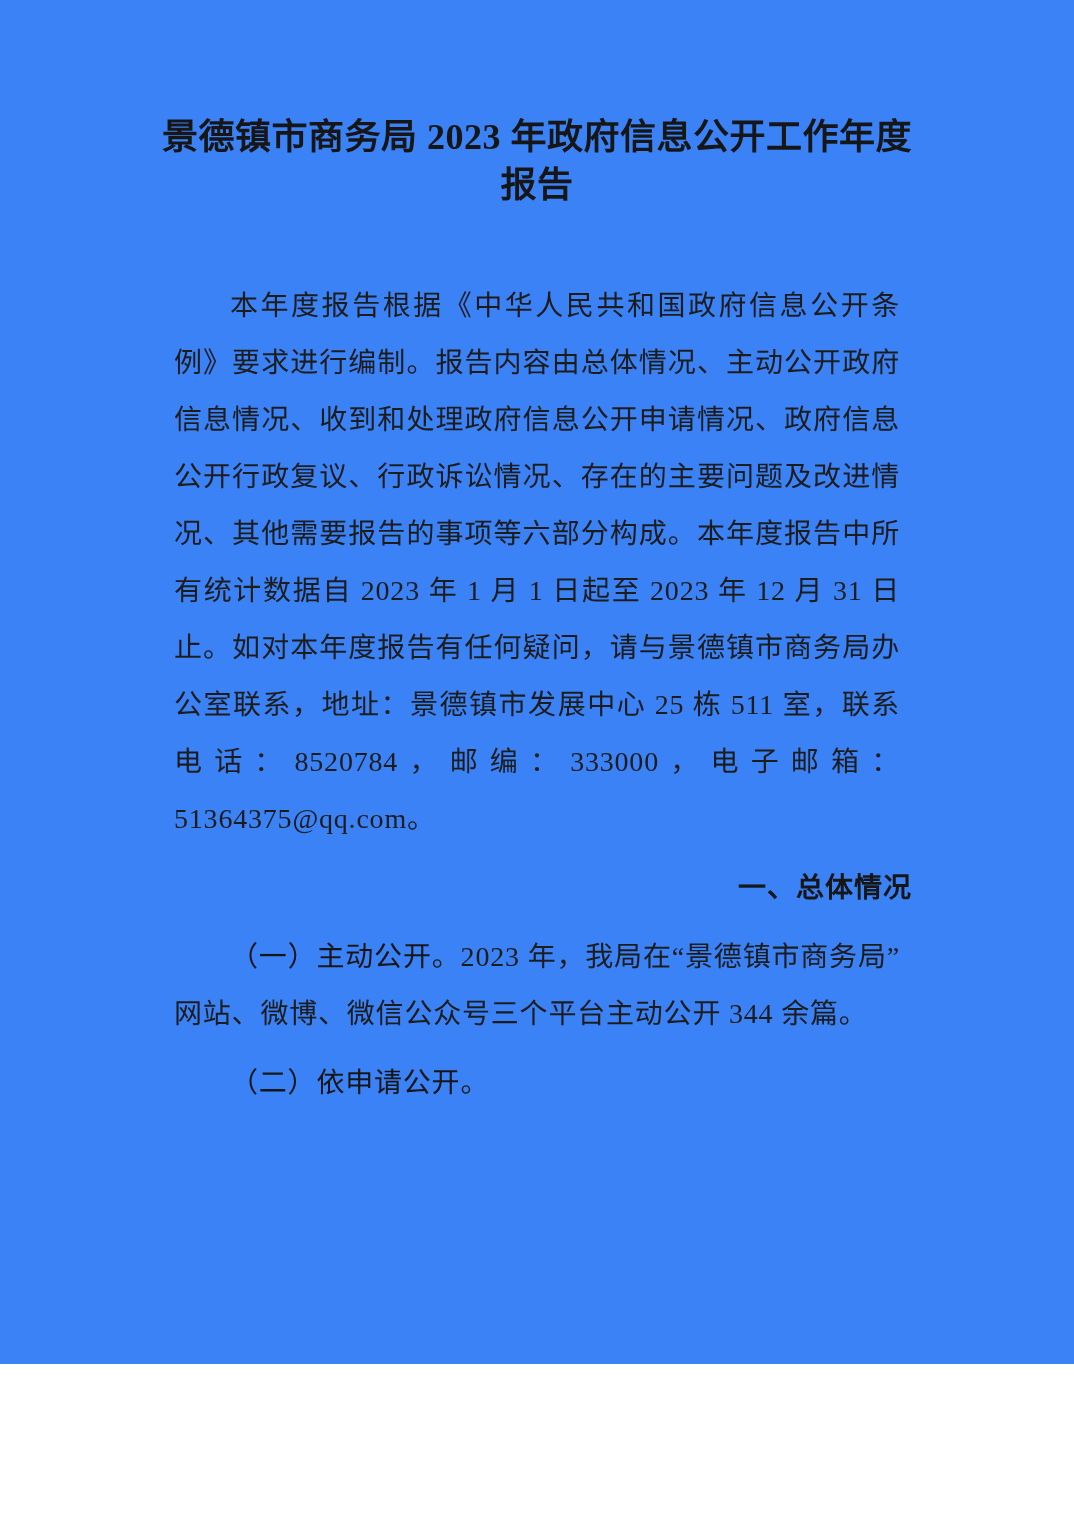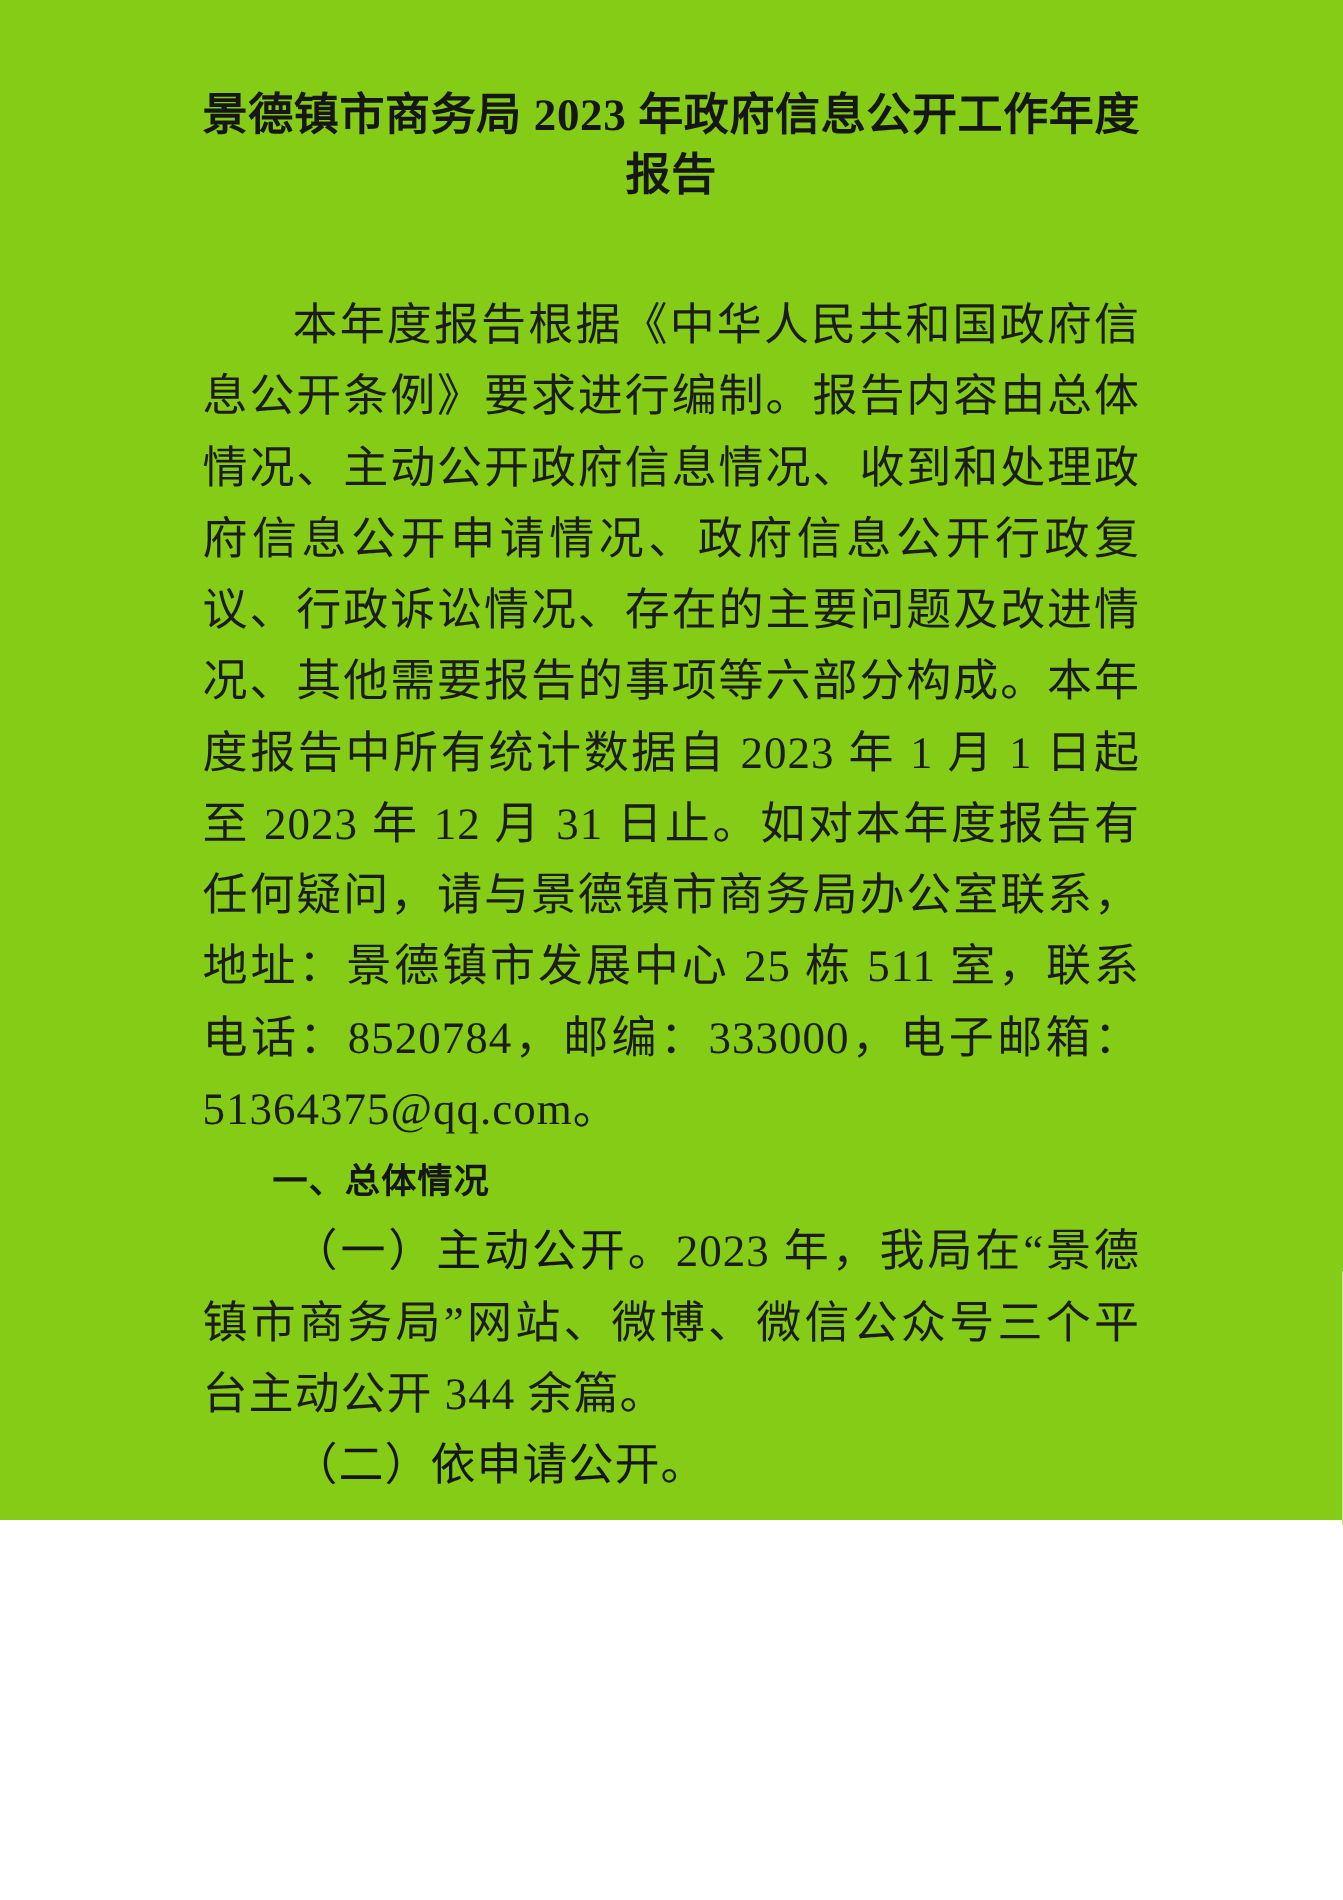--- a/index.html
+++ b/index.html
@@ -3,58 +3,59 @@
 <meta charset="utf-8">
 <style>
   html, body {
     margin: 0;
     padding: 0;
     background: #ffffff;
   }
   .page {
     position: relative;
     width: 1074px;
-    height: 1216px;
+    height: 1364px;
     margin: 0 auto;
-    background: #84cc16;
+    background: #3b82f6;
     box-sizing: border-box;
-    padding: 68px 162px 0 162px;
+    padding: 113px 162px 0 162px;
     color: #1c1c1c;
     font-family: "Liberation Serif", serif;
     overflow: hidden;
   }
   .doc-title {
     margin: 0 0 68px 0;
     font-size: 36px;
     line-height: 48px;
     font-weight: bold;
     text-align: center;
     letter-spacing: 0.5px;
     color: #161616;
     font-family: "Liberation Serif", serif;
   }
   .para {
-    margin: 0;
-    font-size: 36px;
+    margin: 12px;
+    font-size: 28px;
     line-height: 57px;
     letter-spacing: 0.8px;
     text-align: justify;
     text-justify: inter-ideograph;
     text-indent: 2em;
     color: #1c1c1c;
   }
   .section-heading {
     margin: 0;
     font-size: 28px;
     line-height: 57px;
     font-weight: bold;
     text-indent: 2em;
     letter-spacing: 1px;
     color: #161616;
     font-family: "Liberation Sans", sans-serif;
+    text-align: right;
   }
   .sub-label {
     font-weight: normal;
     color: #161616;
   }
 </style>
 </head>
 <body>
 
 <div class="page">

